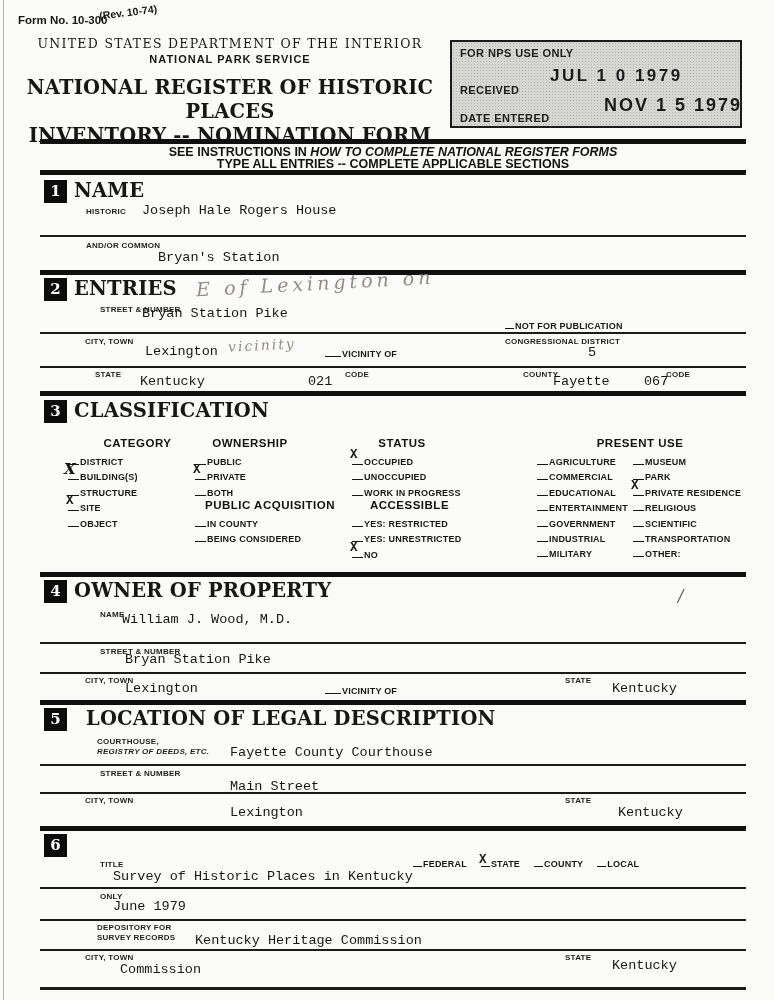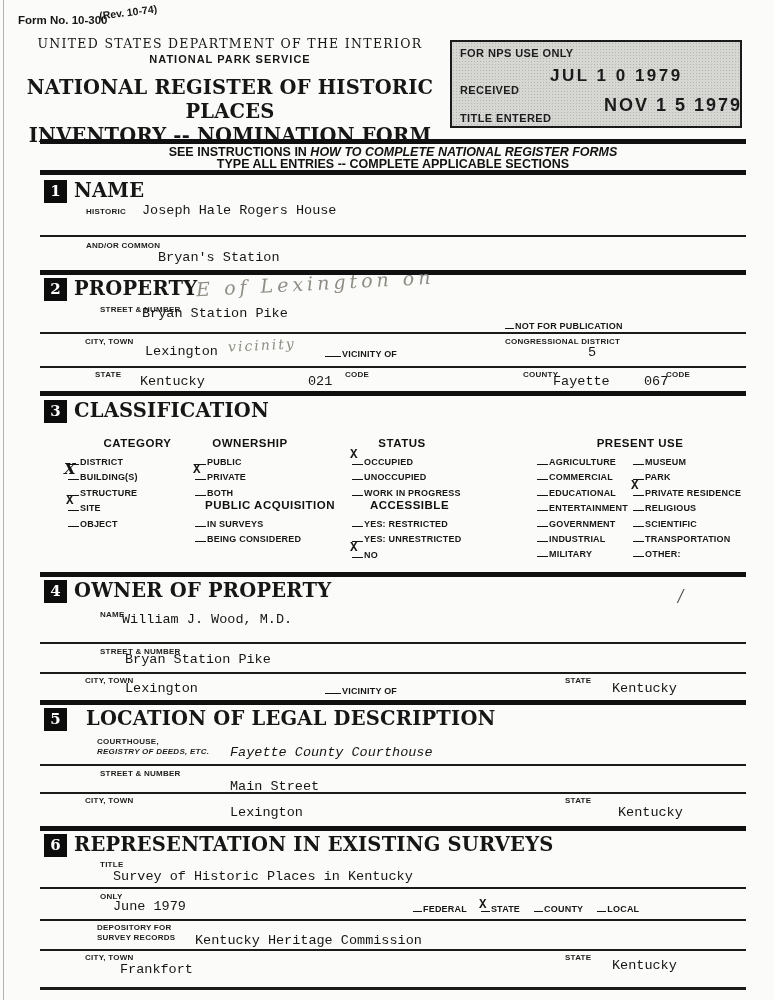--- a/index.html
+++ b/index.html
@@ -56,41 +56,41 @@
     <div>NATIONAL REGISTER OF HISTORIC PLACES</div>
     <div>INVENTORY -- NOMINATION FORM</div>
   </div>
   <div class="abs agency">NATIONAL PARK SERVICE</div>
 
   <div class="abs nps-box">
     <div class="nps-lbl" style="left:8px;top:5px;">FOR NPS USE ONLY</div>
     <div class="nps-lbl" style="left:8px;top:42px;">RECEIVED</div>
     <div class="stamp" style="left:98px;top:24px;font-size:17px;letter-spacing:2.5px;">JUL 1 0 1979</div>
     <div class="stamp" style="left:152px;top:53px;font-size:18px;letter-spacing:2px;">NOV 1 5 1979</div>
-    <div class="nps-lbl" style="left:8px;top:70px;">TITLE ENTERED</div>
+    <div class="nps-lbl" style="left:8px;top:70px;">DATE ENTERED</div>
   </div>
 
   <div class="abs bar" style="top:139px;"></div>
   <div class="abs instr" style="top:145px;">
     <span>SEE INSTRUCTIONS IN </span><i>HOW TO COMPLETE NATIONAL REGISTER FORMS</i>
   </div>
   <div class="abs instr" style="top:157px;">TYPE ALL ENTRIES -- COMPLETE APPLICABLE SECTIONS</div>
   <div class="abs bar" style="top:170px;"></div>
 
   <div class="abs sec-num" style="left:44px;top:180px;">1</div>
   <div class="abs sec-title" style="left:74px;top:179px;">NAME</div>
   <div class="abs lbl" style="left:86px;top:207px;">HISTORIC</div>
   <div class="abs typed" style="left:142px;top:203px;">Joseph Hale Rogers House</div>
   <div class="abs rule" style="top:235px;"></div>
   <div class="abs lbl" style="left:86px;top:241px;">AND/OR COMMON</div>
   <div class="abs typed" style="left:158px;top:250px;">Bryan's Station</div>
 
   <div class="abs bar" style="top:270px;"></div>
   <div class="abs sec-num" style="left:44px;top:278px;">2</div>
-  <div class="abs sec-title" style="left:74px;top:277px;">PROPERTY</div>
+  <div class="abs sec-title" style="left:74px;top:277px;">ENTRIES</div>
   <div class="abs hand" style="left:196px;top:272px;font-size:19px;letter-spacing:4px;transform:rotate(-3deg);">E of Lexington on</div>
   <div class="abs lbl" style="left:100px;top:305px;">STREET &amp; NUMBER</div>
   <div class="abs typed" style="left:142px;top:306px;">Bryan Station Pike</div>
   <div class="abs chk-item" style="left:505px;top:319px;"><span class="blank short"></span><span>NOT FOR PUBLICATION</span></div>
   <div class="abs rule" style="top:332px;"></div>
   <div class="abs lbl" style="left:85px;top:337px;">CITY, TOWN</div>
   <div class="abs typed" style="left:145px;top:344px;">Lexington</div>
   <div class="abs hand" style="left:228px;top:337px;font-size:14px;letter-spacing:2px;transform:rotate(-3deg);">vicinity</div>
   <div class="abs chk-item" style="left:325px;top:347px;"><span class="blank" style="width:16px;"></span><span>VICINITY OF</span></div>
   <div class="abs lbl" style="left:505px;top:337px;">CONGRESSIONAL DISTRICT</div>
@@ -116,21 +116,21 @@
   <div class="abs colhdr" style="left:352px;top:499px;width:115px;">ACCESSIBLE</div>
   <div id="classification-items">
       <div class="chk-item abs" style="left: 68px; top: 455px;"><span class="blank"></span><span>DISTRICT</span></div>
       <div class="chk-item abs" style="left: 68px; top: 470.4px;"><span class="xmark handx">X</span><span class="blank"></span><span>BUILDING(S)</span></div>
       <div class="chk-item abs" style="left: 68px; top: 485.8px;"><span class="blank"></span><span>STRUCTURE</span></div>
       <div class="chk-item abs" style="left: 68px; top: 501.2px;"><span class="xmark">X</span><span class="blank"></span><span>SITE</span></div>
       <div class="chk-item abs" style="left: 68px; top: 516.6px;"><span class="blank"></span><span>OBJECT</span></div>
       <div class="chk-item abs" style="left: 195px; top: 455px;"><span class="blank"></span><span>PUBLIC</span></div>
       <div class="chk-item abs" style="left: 195px; top: 470.4px;"><span class="xmark">X</span><span class="blank"></span><span>PRIVATE</span></div>
       <div class="chk-item abs" style="left: 195px; top: 485.8px;"><span class="blank"></span><span>BOTH</span></div>
-      <div class="chk-item abs" style="left: 195px; top: 517px;"><span class="blank"></span><span>IN SURVEYS</span></div>
+      <div class="chk-item abs" style="left: 195px; top: 517px;"><span class="blank"></span><span>IN COUNTY</span></div>
       <div class="chk-item abs" style="left: 195px; top: 532.4px;"><span class="blank"></span><span>BEING CONSIDERED</span></div>
       <div class="chk-item abs" style="left: 352px; top: 455px;"><span class="xmark">X</span><span class="blank"></span><span>OCCUPIED</span></div>
       <div class="chk-item abs" style="left: 352px; top: 470.4px;"><span class="blank"></span><span>UNOCCUPIED</span></div>
       <div class="chk-item abs" style="left: 352px; top: 485.8px;"><span class="blank"></span><span>WORK IN PROGRESS</span></div>
       <div class="chk-item abs" style="left: 352px; top: 517px;"><span class="blank"></span><span>YES: RESTRICTED</span></div>
       <div class="chk-item abs" style="left: 352px; top: 532.4px;"><span class="blank"></span><span>YES: UNRESTRICTED</span></div>
       <div class="chk-item abs" style="left: 352px; top: 547.8px;"><span class="xmark">X</span><span class="blank"></span><span>NO</span></div>
       <div class="chk-item abs" style="left: 537px; top: 455px;"><span class="blank"></span><span>AGRICULTURE</span></div>
       <div class="chk-item abs" style="left: 537px; top: 470.4px;"><span class="blank"></span><span>COMMERCIAL</span></div>
       <div class="chk-item abs" style="left: 537px; top: 485.8px;"><span class="blank"></span><span>EDUCATIONAL</span></div>
@@ -161,47 +161,46 @@
   <div class="abs typed" style="left:125px;top:681px;">Lexington</div>
   <div class="abs chk-item" style="left:325px;top:684px;"><span class="blank" style="width:16px;"></span><span>VICINITY OF</span></div>
   <div class="abs lbl" style="left:565px;top:676px;">STATE</div>
   <div class="abs typed" style="left:612px;top:681px;">Kentucky</div>
 
   <div class="abs bar" style="top:700px;"></div>
   <div class="abs sec-num" style="left:44px;top:708px;">5</div>
   <div class="abs sec-title" style="left:86px;top:707px;">LOCATION OF LEGAL DESCRIPTION</div>
   <div class="abs lbl" style="left:97px;top:737px;">COURTHOUSE,</div>
   <div class="abs lbl" style="left:97px;top:747px;font-style:italic;">REGISTRY OF DEEDS, ETC.</div>
-  <div class="abs typed" style="left:230px;top:745px;font-style:italic;">Fayette County Courthouse</div>
+  <div class="abs typed" style="left:230px;top:745px;">Fayette County Courthouse</div>
   <div class="abs rule" style="top:764px;"></div>
   <div class="abs lbl" style="left:100px;top:769px;">STREET &amp; NUMBER</div>
   <div class="abs typed" style="left:230px;top:779px;">Main Street</div>
   <div class="abs rule" style="top:792px;"></div>
   <div class="abs lbl" style="left:85px;top:796px;">CITY, TOWN</div>
   <div class="abs typed" style="left:230px;top:805px;">Lexington</div>
   <div class="abs lbl" style="left:565px;top:796px;">STATE</div>
   <div class="abs typed" style="left:618px;top:805px;">Kentucky</div>
 
   <div class="abs bar" style="top:826px;"></div>
   <div class="abs sec-num" style="left:44px;top:834px;">6</div>
-  <div class="abs sec-title" style="left:74px;top:833px;">REPRESENTATION IN EXISTING SURVEYS</div>
   <div class="abs lbl" style="left:100px;top:860px;">TITLE</div>
   <div class="abs typed" style="left:113px;top:869px;">Survey of Historic Places in Kentucky</div>
   <div class="abs rule" style="top:887px;"></div>
   <div class="abs lbl" style="left:100px;top:892px;">ONLY</div>
   <div class="abs typed" style="left:113px;top:899px;">June 1979</div>
-  <div class="abs levels-row" style="left:413px;top:902px;text-align:right;" id="survey-levels">
+  <div class="abs levels-row" style="left:413px;top:857px;text-align:right;" id="survey-levels">
       <div class="chk-item" style="position: relative;"><span class="blank short"></span><span>FEDERAL</span></div>
       <div class="chk-item" style="position: relative;"><span class="xmark" style="top: -4px;">X</span><span class="blank short"></span><span>STATE</span></div>
       <div class="chk-item" style="position: relative;"><span class="blank short"></span><span>COUNTY</span></div>
       <div class="chk-item" style="position: relative;"><span class="blank short"></span><span>LOCAL</span></div>
     </div>
   <div class="abs rule" style="top:919px;"></div>
   <div class="abs lbl" style="left:97px;top:923px;">DEPOSITORY FOR</div>
   <div class="abs lbl" style="left:97px;top:933px;">SURVEY RECORDS</div>
   <div class="abs typed" style="left:195px;top:933px;">Kentucky Heritage Commission</div>
   <div class="abs rule" style="top:949px;"></div>
   <div class="abs lbl" style="left:85px;top:953px;">CITY, TOWN</div>
-  <div class="abs typed" style="left:120px;top:962px;">Frankfort</div>
+  <div class="abs typed" style="left:120px;top:962px;">Commission</div>
   <div class="abs lbl" style="left:565px;top:953px;">STATE</div>
   <div class="abs typed" style="left:612px;top:958px;">Kentucky</div>
   <div class="abs rule" style="top:987px;height:3px;"></div>
 </div>
 
 </body></html>

